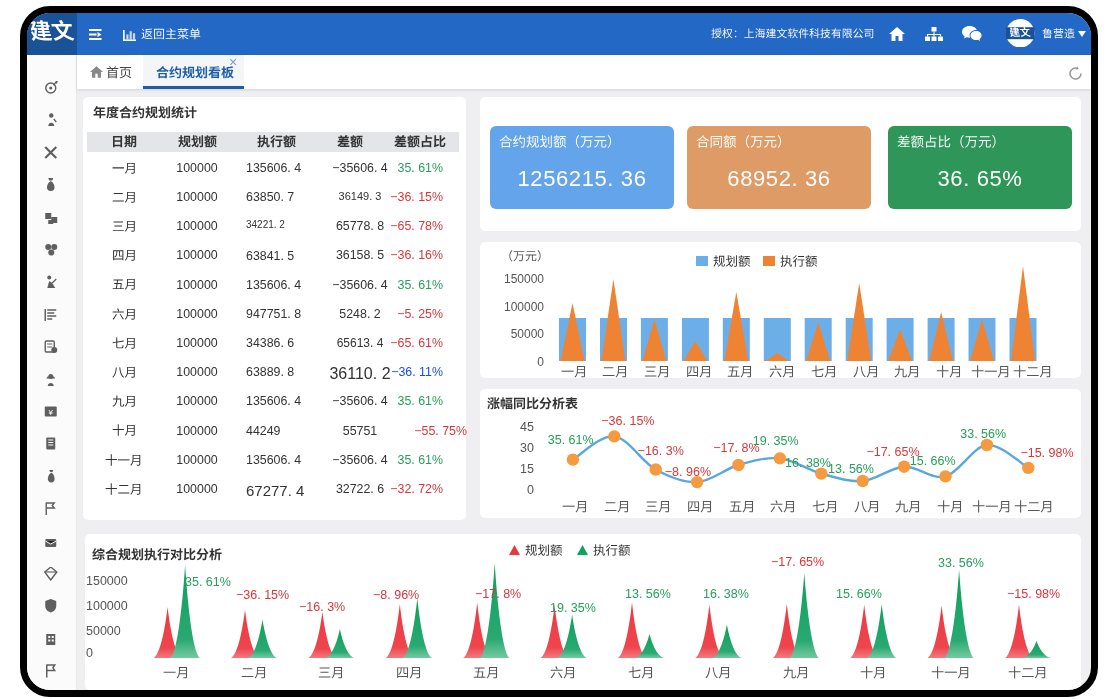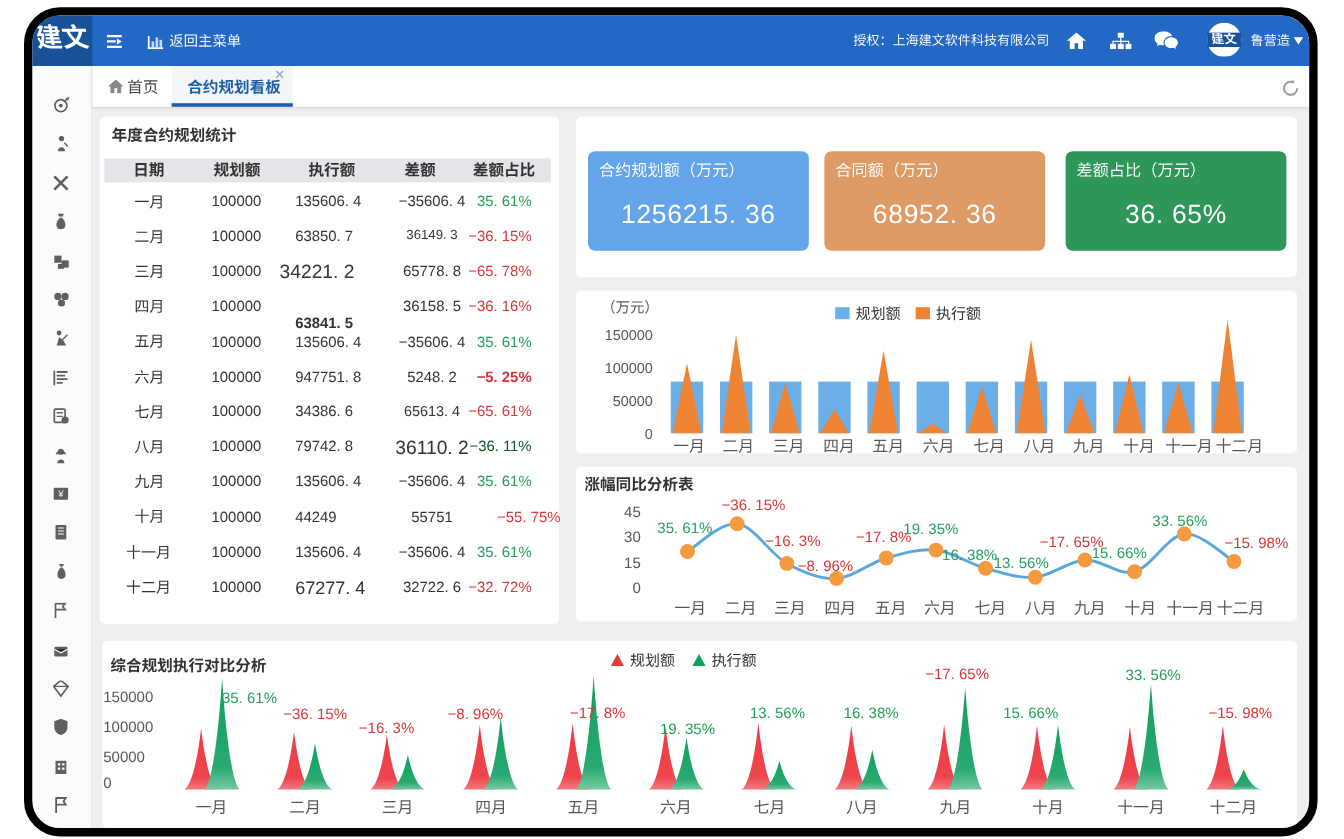--- a/index.html
+++ b/index.html
@@ -256,31 +256,31 @@
       <div style="position:absolute;left:163.0px;top:94.0px;font-size:12.4px;color:#333;font-weight:normal;white-space:nowrap;line-height:1;">63850. 7</div>
       <div style="position:absolute;left:277.0px;top:94.0px;font-size:11px;color:#333;font-weight:normal;white-space:nowrap;line-height:1;transform:translateX(-50%);">36149. 3</div>
       <div style="position:absolute;left:360.0px;top:94.0px;font-size:12.4px;color:#d9363a;font-weight:normal;white-space:nowrap;line-height:1;transform:translateX(-100%);">−36. 15%</div>
       <div style="position:absolute;left:28.5px;top:122.9px;line-height:0">
         <svg class="ct" width="25.0" height="14.0" viewBox="0 0 25.0 14.0" fill="#333">
           <use href="#g48" transform="translate(0.0,10.75) scale(0.01250,-0.01250)"></use>
           <use href="#g46" transform="translate(12.5,10.75) scale(0.01250,-0.01250)"></use>
         </svg>
       </div>
       <div style="position:absolute;left:114.0px;top:123.2px;font-size:12.4px;color:#333;font-weight:normal;white-space:nowrap;line-height:1;transform:translateX(-50%);">100000</div>
-      <div style="position:absolute;left:150px;top:123.2px;font-size:16px;color:#333;font-weight:normal;white-space:nowrap;line-height:1;">34221. 2</div>
+      <div style="position:absolute;left:163.0px;top:123.2px;font-size:10px;color:#333;font-weight:normal;white-space:nowrap;line-height:1;">34221. 2</div>
       <div style="position:absolute;left:277.0px;top:123.2px;font-size:12.4px;color:#333;font-weight:normal;white-space:nowrap;line-height:1;transform:translateX(-50%);">65778. 8</div>
       <div style="position:absolute;left:360.0px;top:123.2px;font-size:12.4px;color:#d9363a;font-weight:normal;white-space:nowrap;line-height:1;transform:translateX(-100%);">−65. 78%</div>
       <div style="position:absolute;left:28.5px;top:152.1px;line-height:0">
         <svg class="ct" width="25.0" height="14.0" viewBox="0 0 25.0 14.0" fill="#333">
           <use href="#g49" transform="translate(0.0,10.75) scale(0.01250,-0.01250)"></use>
           <use href="#g46" transform="translate(12.5,10.75) scale(0.01250,-0.01250)"></use>
         </svg>
       </div>
       <div style="position:absolute;left:114.0px;top:152.4px;font-size:12.4px;color:#333;font-weight:normal;white-space:nowrap;line-height:1;transform:translateX(-50%);">100000</div>
-      <div style="position:absolute;left:163.0px;top:166px;font-size:12.4px;color:#333;font-weight:bold;white-space:nowrap;line-height:1;">63841. 5</div>
+      <div style="position:absolute;left:163.0px;top:153px;font-size:12.4px;color:#333;font-weight:normal;white-space:nowrap;line-height:1;">63841. 5</div>
       <div style="position:absolute;left:277.0px;top:152.4px;font-size:12.4px;color:#333;font-weight:normal;white-space:nowrap;line-height:1;transform:translateX(-50%);">36158. 5</div>
       <div style="position:absolute;left:360.0px;top:152.4px;font-size:12.4px;color:#d9363a;font-weight:normal;white-space:nowrap;line-height:1;transform:translateX(-100%);">−36. 16%</div>
       <div style="position:absolute;left:28.5px;top:181.3px;line-height:0">
         <svg class="ct" width="25.0" height="14.0" viewBox="0 0 25.0 14.0" fill="#333">
           <use href="#g50" transform="translate(0.0,10.75) scale(0.01250,-0.01250)"></use>
           <use href="#g46" transform="translate(12.5,10.75) scale(0.01250,-0.01250)"></use>
         </svg>
       </div>
       <div style="position:absolute;left:114.0px;top:181.6px;font-size:12.4px;color:#333;font-weight:normal;white-space:nowrap;line-height:1;transform:translateX(-50%);">100000</div>
       <div style="position:absolute;left:163.0px;top:181.6px;font-size:12.4px;color:#333;font-weight:normal;white-space:nowrap;line-height:1;">135606. 4</div>
@@ -288,41 +288,41 @@
       <div style="position:absolute;left:360.0px;top:181.6px;font-size:12.4px;color:#26a05a;font-weight:normal;white-space:nowrap;line-height:1;transform:translateX(-100%);">35. 61%</div>
       <div style="position:absolute;left:28.5px;top:210.5px;line-height:0">
         <svg class="ct" width="25.0" height="14.0" viewBox="0 0 25.0 14.0" fill="#333">
           <use href="#g51" transform="translate(0.0,10.75) scale(0.01250,-0.01250)"></use>
           <use href="#g46" transform="translate(12.5,10.75) scale(0.01250,-0.01250)"></use>
         </svg>
       </div>
       <div style="position:absolute;left:114.0px;top:210.8px;font-size:12.4px;color:#333;font-weight:normal;white-space:nowrap;line-height:1;transform:translateX(-50%);">100000</div>
       <div style="position:absolute;left:163.0px;top:210.8px;font-size:12.4px;color:#333;font-weight:normal;white-space:nowrap;line-height:1;">947751. 8</div>
       <div style="position:absolute;left:277.0px;top:210.8px;font-size:12.4px;color:#333;font-weight:normal;white-space:nowrap;line-height:1;transform:translateX(-50%);">5248. 2</div>
-      <div style="position:absolute;left:360.0px;top:210.8px;font-size:12.4px;color:#d9363a;font-weight:bold;white-space:nowrap;line-height:1;transform:translateX(-100%);">−5. 25%</div>
+      <div style="position:absolute;left:360.0px;top:210.8px;font-size:12.4px;color:#d9363a;font-weight:normal;white-space:nowrap;line-height:1;transform:translateX(-100%);">−5. 25%</div>
       <div style="position:absolute;left:28.5px;top:239.7px;line-height:0">
         <svg class="ct" width="25.0" height="14.0" viewBox="0 0 25.0 14.0" fill="#333">
           <use href="#g52" transform="translate(0.0,10.75) scale(0.01250,-0.01250)"></use>
           <use href="#g46" transform="translate(12.5,10.75) scale(0.01250,-0.01250)"></use>
         </svg>
       </div>
       <div style="position:absolute;left:114.0px;top:240.0px;font-size:12.4px;color:#333;font-weight:normal;white-space:nowrap;line-height:1;transform:translateX(-50%);">100000</div>
       <div style="position:absolute;left:163.0px;top:240.0px;font-size:12.4px;color:#333;font-weight:normal;white-space:nowrap;line-height:1;">34386. 6</div>
       <div style="position:absolute;left:277.0px;top:240.0px;font-size:12px;color:#333;font-weight:normal;white-space:nowrap;line-height:1;transform:translateX(-50%);">65613. 4</div>
       <div style="position:absolute;left:360.0px;top:240.0px;font-size:12.4px;color:#d9363a;font-weight:normal;white-space:nowrap;line-height:1;transform:translateX(-100%);">−65. 61%</div>
       <div style="position:absolute;left:28.5px;top:268.9px;line-height:0">
         <svg class="ct" width="25.0" height="14.0" viewBox="0 0 25.0 14.0" fill="#333">
           <use href="#g53" transform="translate(0.0,10.75) scale(0.01250,-0.01250)"></use>
           <use href="#g46" transform="translate(12.5,10.75) scale(0.01250,-0.01250)"></use>
         </svg>
       </div>
       <div style="position:absolute;left:114.0px;top:269.2px;font-size:12.4px;color:#333;font-weight:normal;white-space:nowrap;line-height:1;transform:translateX(-50%);">100000</div>
-      <div style="position:absolute;left:163.0px;top:269.2px;font-size:12.4px;color:#333;font-weight:normal;white-space:nowrap;line-height:1;">79742. 8</div>
+      <div style="position:absolute;left:163.0px;top:269.2px;font-size:12.4px;color:#333;font-weight:normal;white-space:nowrap;line-height:1;">63889. 8</div>
       <div style="position:absolute;left:277.0px;top:269.2px;font-size:16px;color:#333;font-weight:normal;white-space:nowrap;line-height:1;transform:translateX(-50%);">36110. 2</div>
-      <div style="position:absolute;left:360.0px;top:269.2px;font-size:12.4px;color:#14532d;font-weight:normal;white-space:nowrap;line-height:1;transform:translateX(-100%);">−36. 11%</div>
+      <div style="position:absolute;left:360.0px;top:269.2px;font-size:12.4px;color:#1d4ed8;font-weight:normal;white-space:nowrap;line-height:1;transform:translateX(-100%);">−36. 11%</div>
       <div style="position:absolute;left:28.5px;top:298.1px;line-height:0">
         <svg class="ct" width="25.0" height="14.0" viewBox="0 0 25.0 14.0" fill="#333">
           <use href="#g54" transform="translate(0.0,10.75) scale(0.01250,-0.01250)"></use>
           <use href="#g46" transform="translate(12.5,10.75) scale(0.01250,-0.01250)"></use>
         </svg>
       </div>
       <div style="position:absolute;left:114.0px;top:298.4px;font-size:12.4px;color:#333;font-weight:normal;white-space:nowrap;line-height:1;transform:translateX(-50%);">100000</div>
       <div style="position:absolute;left:163.0px;top:298.4px;font-size:12.4px;color:#333;font-weight:normal;white-space:nowrap;line-height:1;">135606. 4</div>
       <div style="position:absolute;left:277.0px;top:298.4px;font-size:12.4px;color:#333;font-weight:normal;white-space:nowrap;line-height:1;transform:translateX(-50%);">−35606. 4</div>
       <div style="position:absolute;left:360.0px;top:298.4px;font-size:12.4px;color:#26a05a;font-weight:normal;white-space:nowrap;line-height:1;transform:translateX(-100%);">35. 61%</div>

